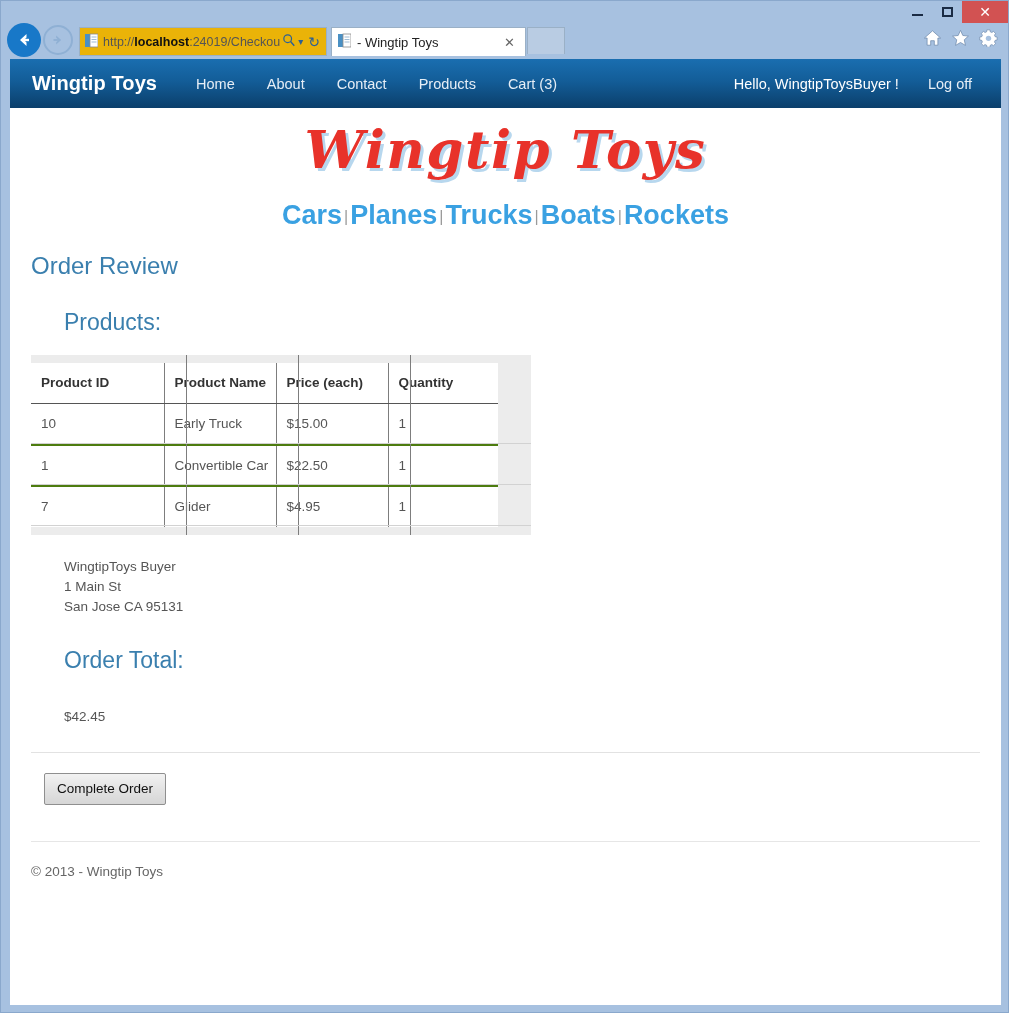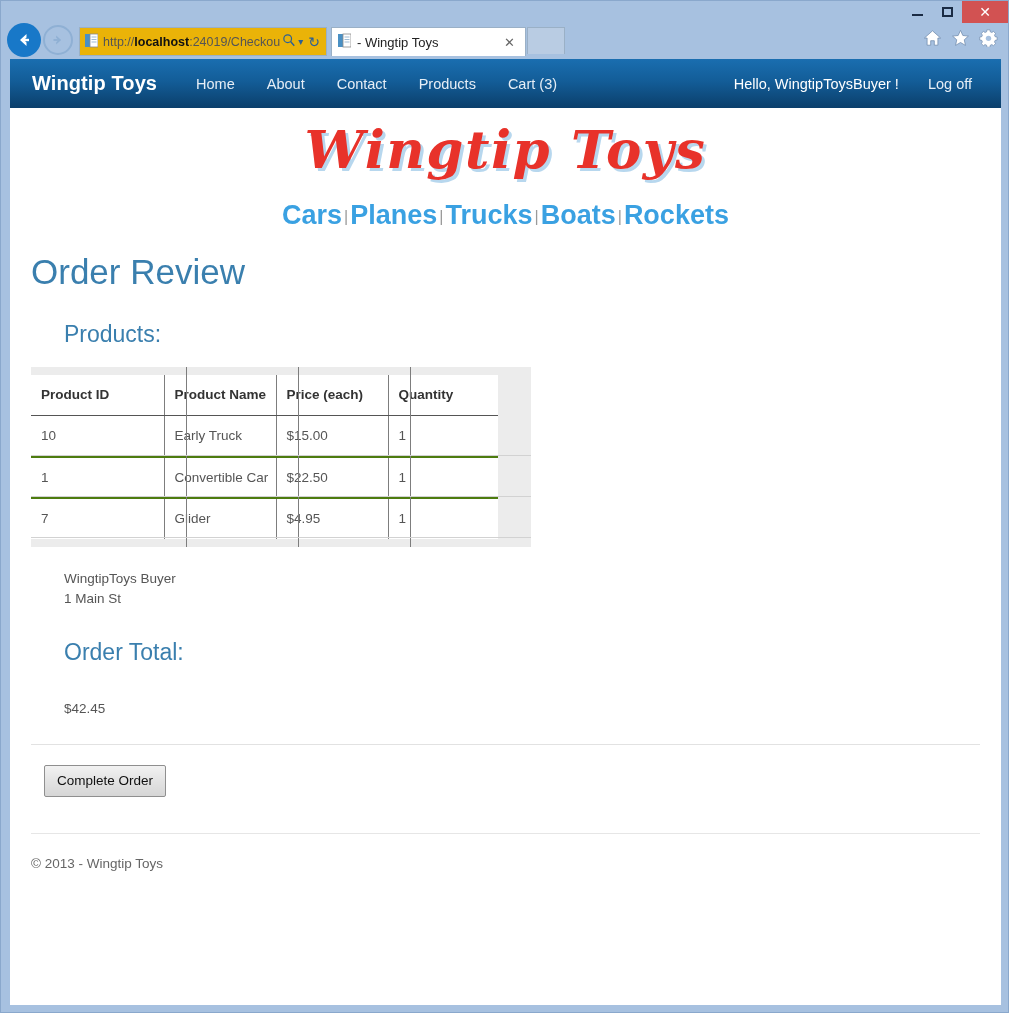--- a/index.html
+++ b/index.html
@@ -139,21 +139,21 @@
   #category-bar {
     margin-top: 22px; text-align: center;
     font-size: 27px; font-weight: bold;
   }
   #category-bar a { color: #3aa1e2; text-decoration: none; }
   #category-bar .sep { color: #9a9a9a; font-size: 16px; font-weight: normal; padding: 0 2px; vertical-align: 2px;}
 
   
   #content { padding: 0 10px 0 10px; }
   h1#page-title {
-    font-size: 35px; font-weight: normal; color: #3a7fae;
+    font-size: 24px; font-weight: normal; color: #3a7fae;
     margin: 22px 0 0 11px; line-height: 1.1;
   }
   h2.section-title {
     font-size: 23px; font-weight: normal; color: #3a7fae;
     margin: 30px 0 0 44px; line-height: 1.2;
   }
   .addr-lines {
     margin: 22px 0 0 44px; font-size: 13.5px; color: #555; line-height: 20px;
   }
   .total-amount {
@@ -386,20 +386,21 @@
               <td>$4.95</td>
               <td>1</td>
             </tr>
           </tbody>
         </table>
       </div>
 
       <div class="addr-lines">
         <div>WingtipToys Buyer</div>
         <div>1 Main St</div>
+        <div>San Jose CA 95131</div>
       </div>
 
       <h2 class="section-title">Order Total:</h2>
       <div class="total-amount">$42.45</div>
 
       <hr class="section-rule">
 
       <button id="complete-order-button">Complete Order</button>
 
       <hr id="footer-rule">

